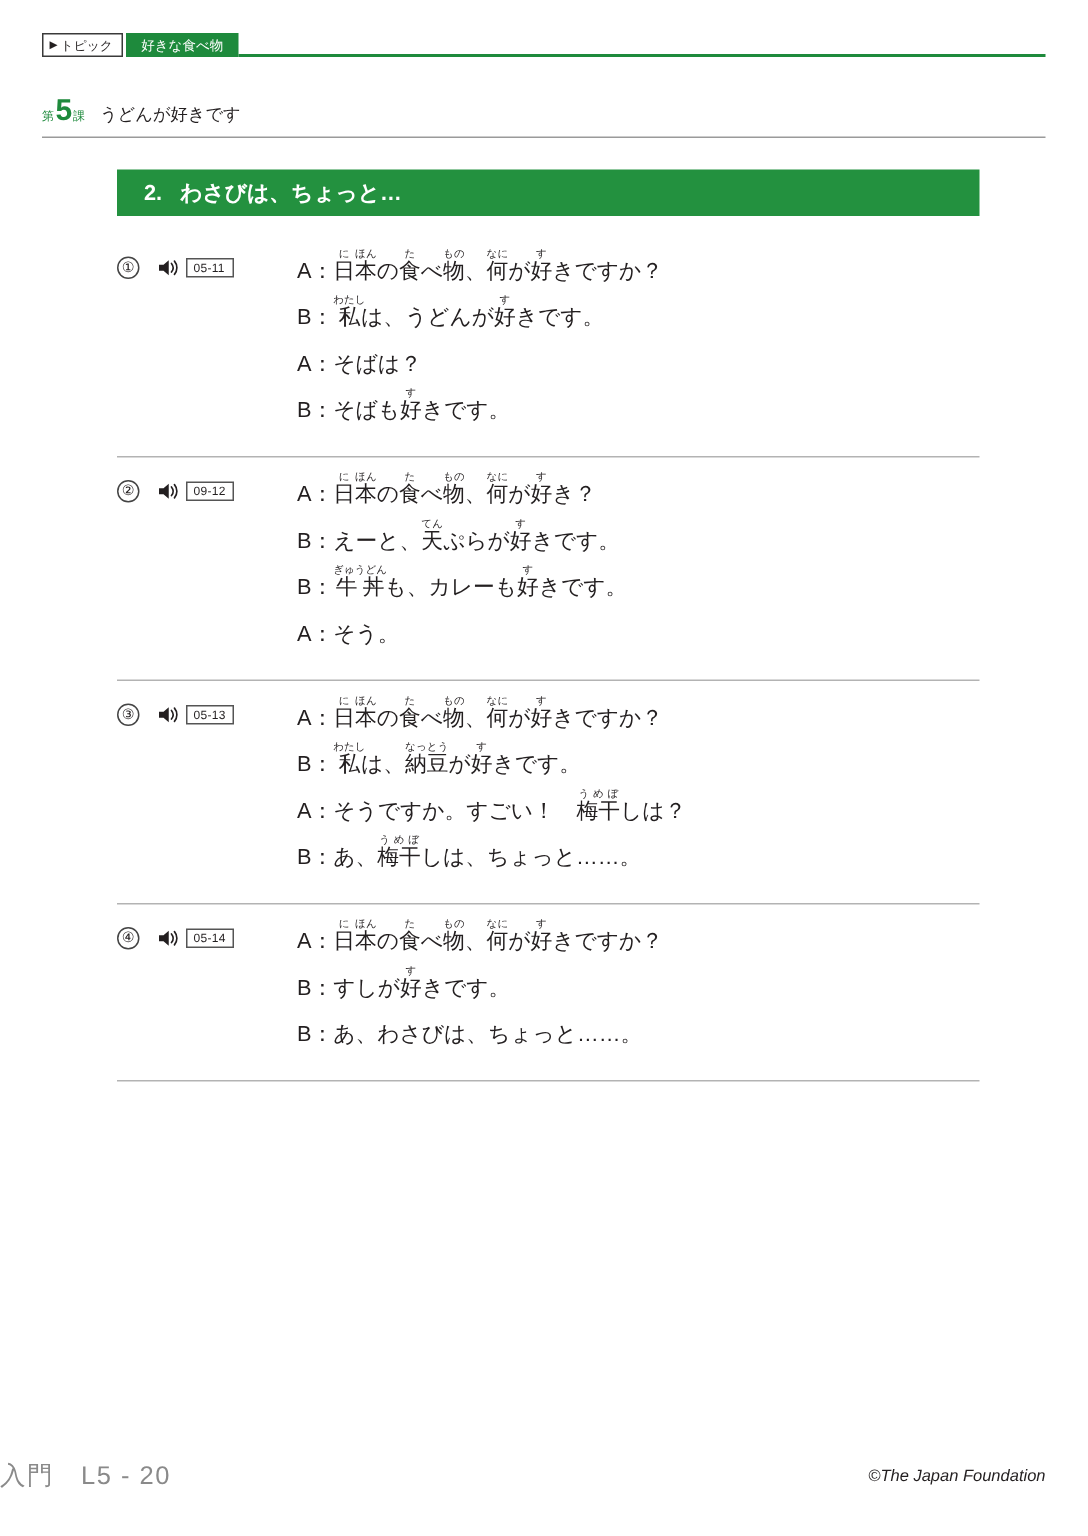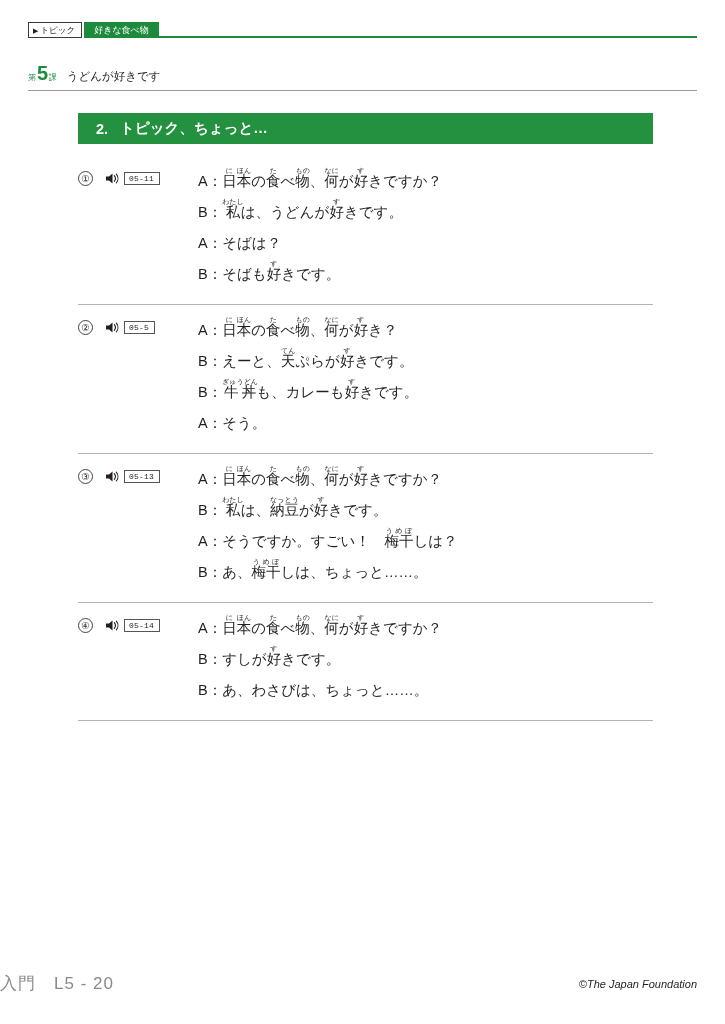--- a/index.html
+++ b/index.html
@@ -136,21 +136,20 @@
     gap: 4px;
   }
   .audio-chip svg { display: block; }
   .track-label {
     border: 1px solid #555;
     font-size: 8px;
     padding: 1px 5px 1px 4px;
     color: #231f20;
     letter-spacing: 0.2px;
     white-space: nowrap;
-    font-family: Liberation Mono, monospace;
   }
   .lines { flex: 1; padding-top: 0px; }
   .line {
     font-size: 14.5px;
     line-height: 31px;
     color: #231f20;
     white-space: nowrap;
   }
   .speaker { display: inline-block; }
 
@@ -204,21 +203,21 @@
       <span class="small">第</span>
       <span class="big">5</span>
       <span class="small">課</span>
     </div>
     <div class="lesson-title">うどんが好きです</div>
   </div>
 </div>
 
 <div class="section-banner">
   <span class="num">2.</span>
-  <span>トピック、ちょっと…</span>
+  <span>わさびは、ちょっと…</span>
 </div>
 
 <div class="items">
 
   <div class="item">
     <div class="item-left">
       <div class="circle-num">①</div>
       <div class="audio-chip">
         <span>
           <svg width="15" height="13" viewBox="0 0 15 13" aria-hidden="true">
@@ -250,21 +249,21 @@
     <div class="item-left">
       <div class="circle-num">②</div>
       <div class="audio-chip">
         <span>
           <svg width="15" height="13" viewBox="0 0 15 13" aria-hidden="true">
             <path d="M1 4.5h3L7.5 1.5v10L4 8.5H1z" fill="#231f20"></path>
             <path d="M9.3 3.6a4.6 4.6 0 0 1 0 5.8" stroke="#231f20" stroke-width="1.1" fill="none" stroke-linecap="round"></path>
             <path d="M11.3 2.1a6.8 6.8 0 0 1 0 8.8" stroke="#231f20" stroke-width="1.1" fill="none" stroke-linecap="round"></path>
           </svg>
         </span>
-        <span class="track-label">05-5</span>
+        <span class="track-label">09-12</span>
       </div>
     </div>
     <div class="lines">
       <div class="line">
         <span class="speaker">A：</span><span><ruby>日<rt>に</rt></ruby><ruby>本<rt>ほん</rt></ruby>の<ruby>食<rt>た</rt></ruby>べ<ruby>物<rt>もの</rt></ruby>、<ruby>何<rt>なに</rt></ruby>が<ruby>好<rt>す</rt></ruby>き？</span>
       </div>
       <div class="line">
         <span class="speaker">B：</span><span>えーと、<ruby>天<rt>てん</rt></ruby>ぷらが<ruby>好<rt>す</rt></ruby>きです。</span>
       </div>
       <div class="line">

